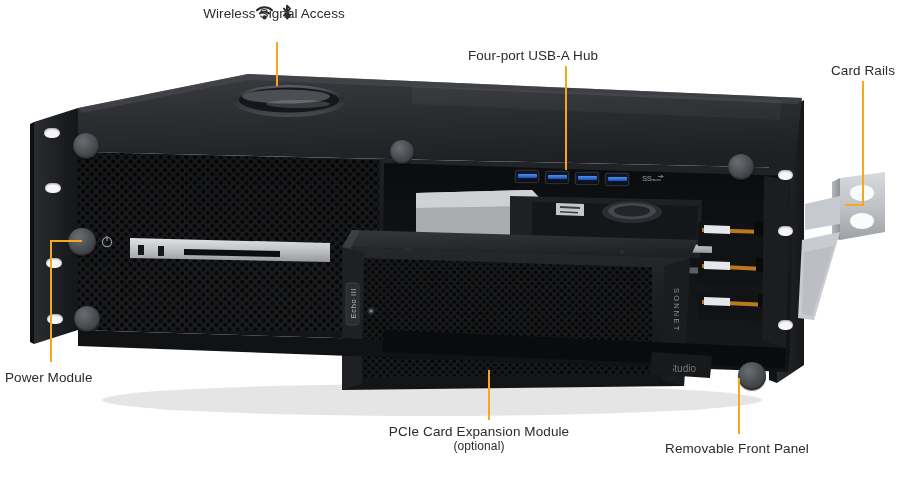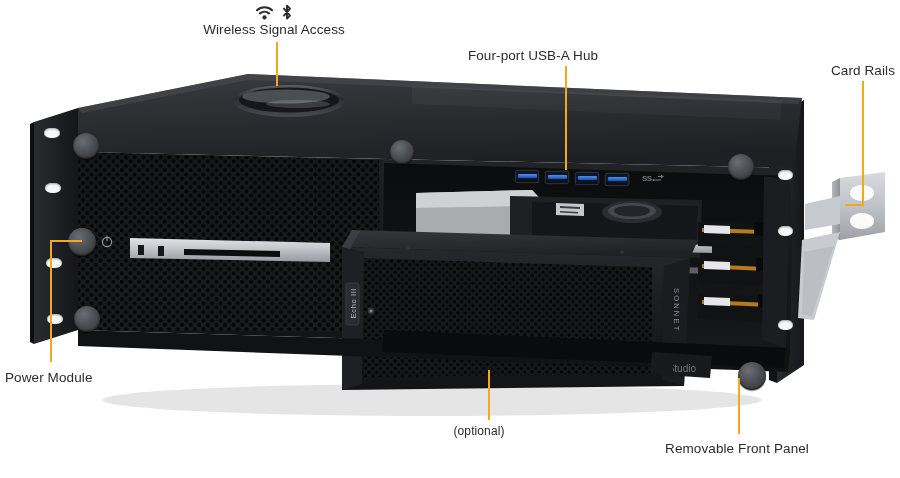--- a/index.html
+++ b/index.html
@@ -370,21 +370,21 @@
   <div class="iconrow" style="left:274px;top:4px;">
     <svg width="19" height="15" viewBox="0 0 19 15">
       <path d="M2,5.2 A11,11 0 0 1 17,5.2" fill="none" stroke="#2b2b2b" stroke-width="2.1" stroke-linecap="round"></path>
       <path d="M5,8.4 A7,7 0 0 1 14,8.4" fill="none" stroke="#2b2b2b" stroke-width="2.1" stroke-linecap="round"></path>
       <circle cx="9.5" cy="12.4" r="2.1" fill="#2b2b2b"></circle>
     </svg>
     <svg width="12" height="17" viewBox="0 0 12 17">
       <path d="M3,4.6 L9,11.6 L6,14.6 L6,1.6 L9,4.6 L3,11.6" fill="none" stroke="#2b2b2b" stroke-width="1.9" stroke-linejoin="round" stroke-linecap="round"></path>
     </svg>
   </div>
-  <div class="callout ctr" style="left:274px;top:22px;">
+  <div class="callout ctr" style="left:274px;top:6px;">
     <span>Wireless Signal Access</span>
   </div>
   <div class="lead v" style="left:276px;top:42px;height:44px;"></div>
 
   <div class="callout ctr" style="left:533px;top:48px;">
     <span>Four-port USB-A Hub</span>
   </div>
   <div class="lead v" style="left:565px;top:66px;height:104px;"></div>
 
   <div class="callout ctr" style="left:863px;top:63px;">
@@ -394,20 +394,21 @@
   <div class="lead h" style="left:845px;top:204px;width:19px;"></div>
 
   <div class="lead h" style="left:50px;top:240px;width:32px;"></div>
   <div class="lead v" style="left:50px;top:240px;height:122px;"></div>
   <div class="callout" style="left:5px;top:370px;">
     <span>Power Module</span>
   </div>
 
   <div class="lead v" style="left:488px;top:370px;height:50px;"></div>
   <div class="callout ctr" style="left:479px;top:424px;">
+    <span>PCIe Card Expansion Module</span>
     <span class="sub">(optional)</span>
   </div>
 
   <div class="lead v" style="left:738px;top:378px;height:56px;"></div>
   <div class="callout ctr" style="left:737px;top:441px;">
     <span>Removable Front Panel</span>
   </div>
 
 </div>
 

